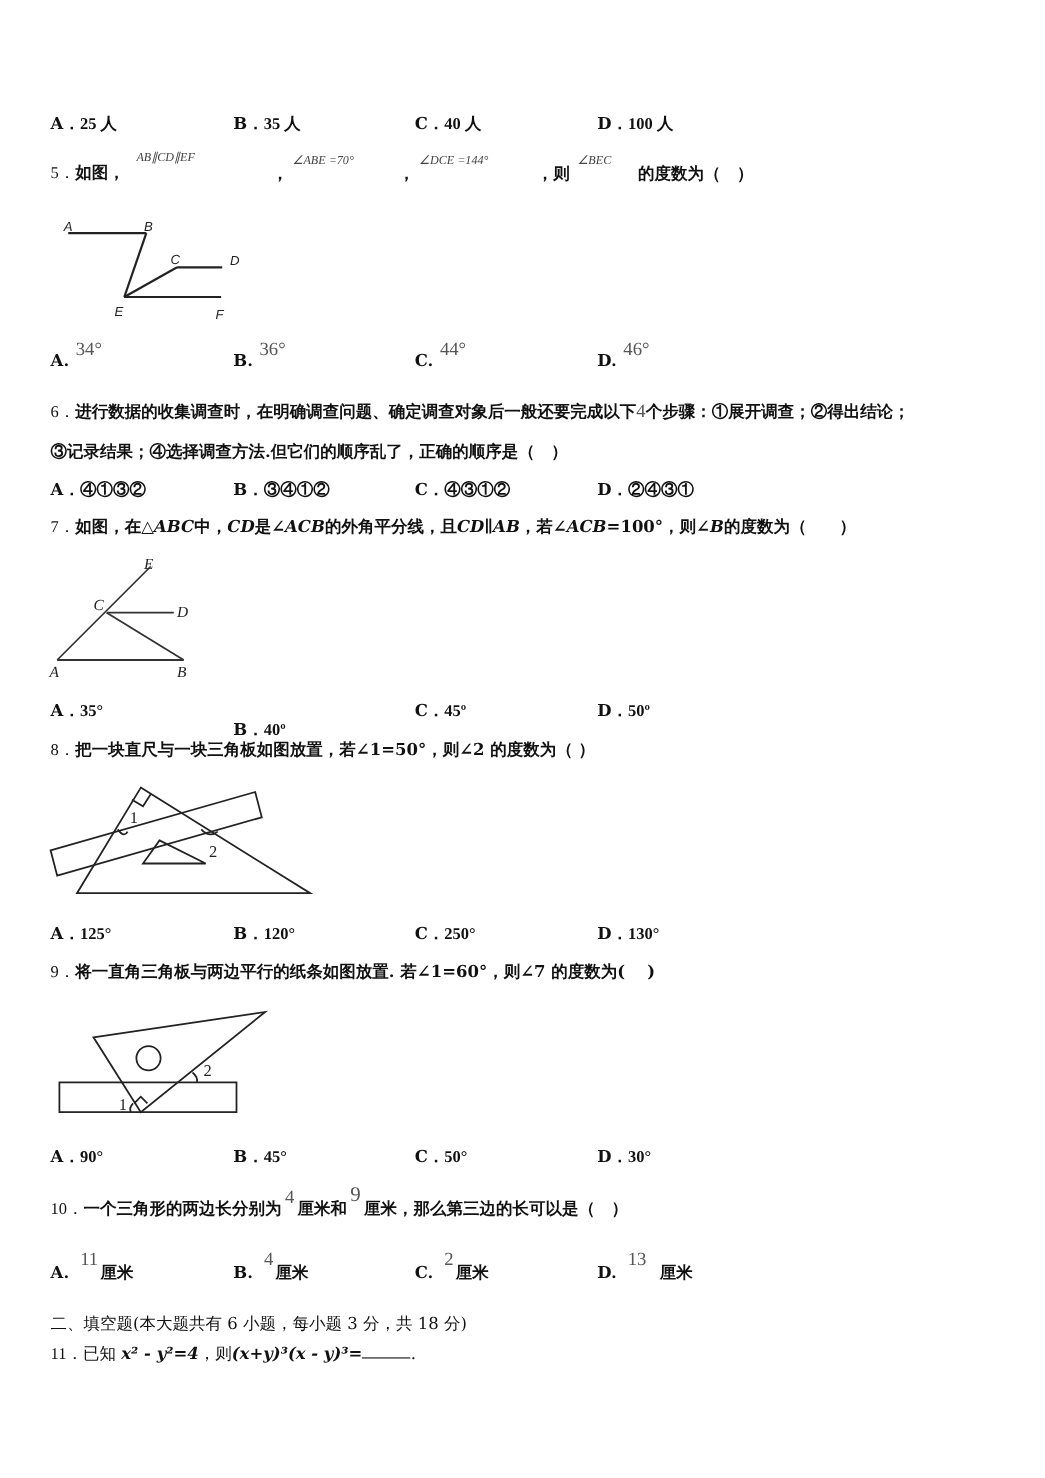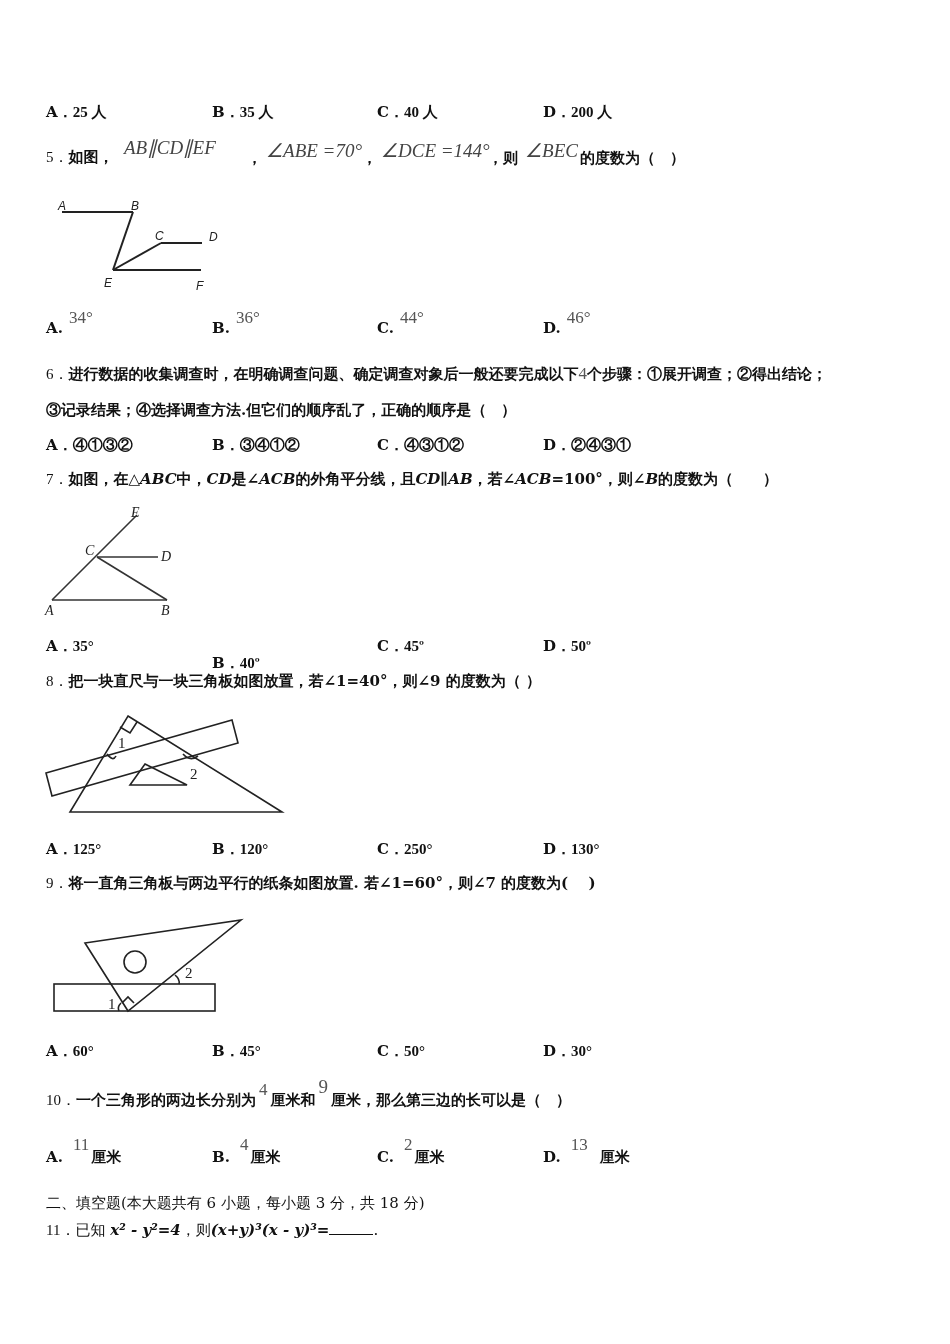--- a/index.html
+++ b/index.html
@@ -1,38 +1,38 @@
 <!DOCTYPE html>
 <html><head>
 <meta charset="utf-8">
 <style>
   html, body { margin: 0; padding: 0; background: #ffffff; }
   body { width: 950px; height: 1344px; position: relative; overflow: hidden;
          font-family: "DejaVu Serif", "Liberation Serif", serif; color: #111; }
   .abs { position: absolute; }
   .qtext { font-size: 15px; font-weight: bold; white-space: nowrap; }
   .qnum { font-weight: normal; font-family: "Liberation Serif", serif; }
-  .math { font-family: "Liberation Serif", serif; font-style: italic; color: #444; font-size: 19px; font-weight: normal; }
+  .math { font-family: "Liberation Serif", serif; font-style: italic; color: #444; font-size: 11px; font-weight: normal; }
   .mathsup { font-family: "Liberation Serif", serif; color: #555; font-size: 17px; font-weight: normal; position: relative; }
   .opt { position: absolute; font-size: 15px; font-weight: bold; white-space: nowrap; }
   .opt .val { font-family: "Liberation Serif", serif; }
   .lightnum { font-family: "Liberation Serif", serif; font-weight: normal; color: #555; font-size: 17px; position: relative; top: -10px; margin-left: 6px; }
   svg { position: absolute; overflow: visible; }
   svg text { font-family: "Liberation Sans", sans-serif; }
   .serif-label { font-family: "Liberation Serif", serif !important; font-style: italic; }
   .blank { display: inline-block; width: 44px; border-bottom: 1.5px solid #111; height: 14px; }
   .it { font-style: italic; }
 </style>
 </head>
 <body>
 
 <div class="opt" style="left:46px; top:103px;"><span>A．</span><span class="val">25 人</span></div>
 <div class="opt" style="left:212px; top:103px;"><span>B．</span><span class="val">35 人</span></div>
 <div class="opt" style="left:377px; top:103px;"><span>C．</span><span class="val">40 人</span></div>
-<div class="opt" style="left:543px; top:103px;"><span>D．</span><span class="val">200 人</span></div>
+<div class="opt" style="left:543px; top:103px;"><span>D．</span><span class="val">100 人</span></div>
 
 <div class="abs qtext" style="left:46px; top:148px;text-align:center;">
   <span class="qnum">5．</span><span>如图，</span>
 </div>
 <div class="abs math" style="left:124px; top:136px;">AB∥CD∥EF</div>
 <div class="abs qtext" style="left:247px; top:149px;">，</div>
 <div class="abs math" style="left:266px; top:139px;">∠ABE =70°</div>
 <div class="abs qtext" style="left:362px; top:149px;">，</div>
 <div class="abs math" style="left:381px; top:139px;">∠DCE =144°</div>
 <div class="abs qtext" style="left:488px; top:149px;">，则</div>
@@ -91,21 +91,21 @@
     <text class="serif-label" x="116" y="112">B</text>
   </g>
 </svg>
 
 <div class="opt" style="left:46px; top:637px;"><span>A．</span><span class="val">35°</span></div>
 <div class="opt" style="left:212px; top:654px;"><span>B．</span><span class="val">40º</span></div>
 <div class="opt" style="left:377px; top:637px;"><span>C．</span><span class="val">45º</span></div>
 <div class="opt" style="left:543px; top:637px;"><span>D．</span><span class="val">50º</span></div>
 
 <div class="abs qtext" style="left:46px; top:672px;">
-  <span class="qnum">8．</span><span>把一块直尺与一块三角板如图放置，若∠1=40°，则∠9 的度数为（ ）</span>
+  <span class="qnum">8．</span><span>把一块直尺与一块三角板如图放置，若∠1=50°，则∠2 的度数为（ ）</span>
 </div>
 
 <svg style="left:40px; top:710px;" width="250" height="110">
   <g stroke="#222" stroke-width="1.6" fill="none">
 
     <polygon points="88,6 242,102 30,102"></polygon>
 
     <polyline points="80,17 90,23 97,12"></polyline>
 
     <polygon points="6,63 192,10 198,33 12,86"></polygon>
@@ -145,21 +145,21 @@
     <path d="M 130,60 Q 135,64 134,69"></path>
 
     <path d="M 76,88 Q 72,92 74,96"></path>
   </g>
   <g font-size="15" fill="#222">
     <text class="serif-label" style="font-style:normal" x="140" y="63">2</text>
     <text class="serif-label" style="font-style:normal" x="63" y="94">1</text>
   </g>
 </svg>
 
-<div class="opt" style="left:46px; top:1042px;"><span>A．</span><span class="val">60°</span></div>
+<div class="opt" style="left:46px; top:1042px;"><span>A．</span><span class="val">90°</span></div>
 <div class="opt" style="left:212px; top:1042px;"><span>B．</span><span class="val">45°</span></div>
 <div class="opt" style="left:377px; top:1042px;"><span>C．</span><span class="val">50°</span></div>
 <div class="opt" style="left:543px; top:1042px;"><span>D．</span><span class="val">30°</span></div>
 
 <div class="abs qtext" style="left:46px; top:1088px;">
   <span class="qnum">10．</span><span>一个三角形的两边长分别为</span><span class="mathsup" style="top:-10px; margin:0 3px;">4</span><span>厘米和</span><span class="mathsup" style="top:-12px; margin:0 3px; font-size:19px;">9</span><span>厘米，那么第三边的长可以是（　）</span>
 </div>
 
 <div class="opt" style="left:46px; top:1147px;"><span>A.</span><span class="lightnum" style="top:-12px; margin:0 2px 0 10px;">11</span><span>厘米</span></div>
 <div class="opt" style="left:212px; top:1147px;"><span>B.</span><span class="lightnum" style="top:-12px; margin:0 2px 0 10px;">4</span><span>厘米</span></div>

